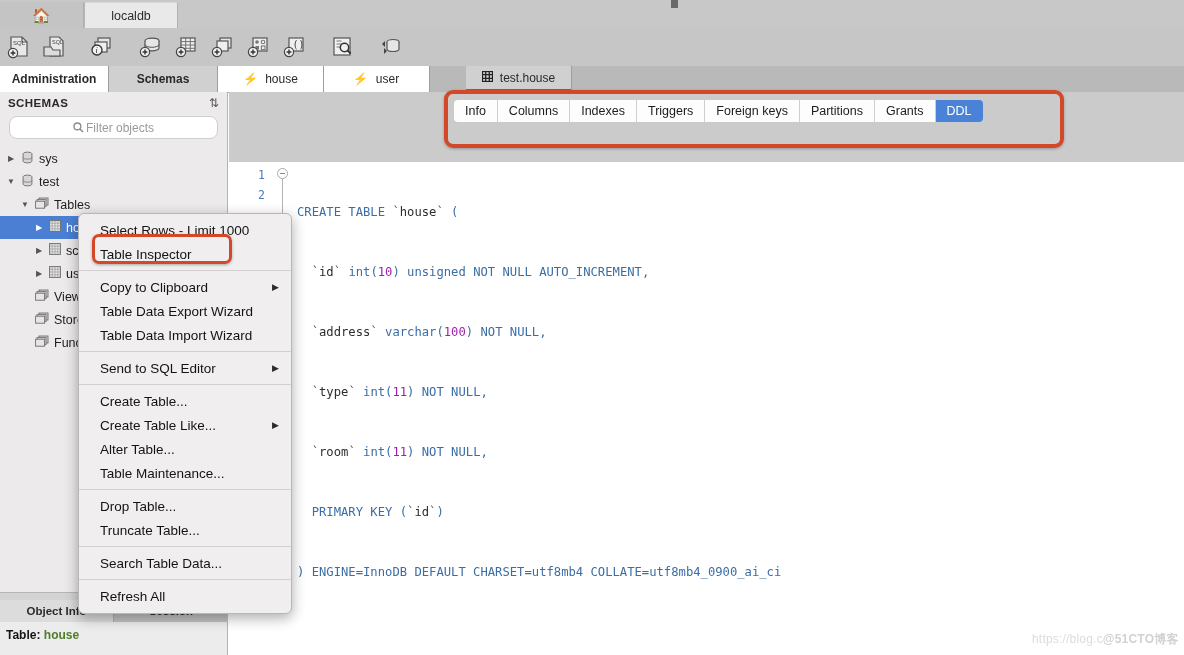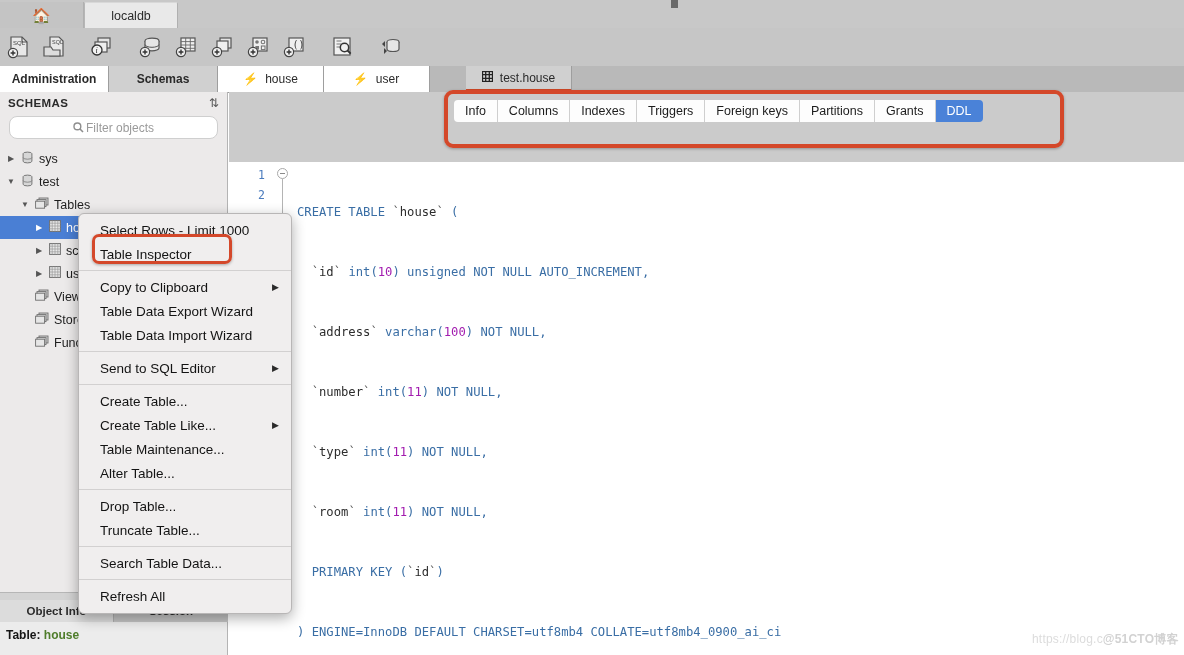--- a/index.html
+++ b/index.html
@@ -599,21 +599,20 @@
       <div class="fold-col">
         <div class="fold-circle"></div>
         <div class="fold-line"></div>
         <div class="fold-elbow"></div>
       </div>
 
       <div class="code" style="top:0px;">
         <span class="ln"><span class="plain">CREATE TABLE </span><span class="tick">`</span><span class="ident">house</span><span class="tick">`</span><span class="plain"> (</span></span>
         <span class="ln"><span class="tick">  `</span><span class="ident">id</span><span class="tick">`</span><span class="plain"> int(</span><span class="num">10</span><span class="plain">) unsigned NOT NULL AUTO_INCREMENT,</span></span>
         <span class="ln"><span class="tick">  `</span><span class="ident">address</span><span class="tick">`</span><span class="plain"> varchar(</span><span class="num">100</span><span class="plain">) NOT NULL,</span></span>
-        <span class="ln"><span class="tick">  `</span><span class="ident">number</span><span class="tick">`</span><span class="plain"> int(</span><span class="num">11</span><span class="plain">) NOT NULL,</span></span>
         <span class="ln"><span class="tick">  `</span><span class="ident">type</span><span class="tick">`</span><span class="plain"> int(</span><span class="num">11</span><span class="plain">) NOT NULL,</span></span>
         <span class="ln"><span class="tick">  `</span><span class="ident">room</span><span class="tick">`</span><span class="plain"> int(</span><span class="num">11</span><span class="plain">) NOT NULL,</span></span>
         <span class="ln"><span class="plain">  PRIMARY KEY (</span><span class="tick">`</span><span class="ident">id</span><span class="tick">`</span><span class="plain">)</span></span>
         <span class="ln"><span class="plain">) ENGINE=InnoDB DEFAULT CHARSET=utf8mb4 COLLATE=utf8mb4_0900_ai_ci</span></span>
       </div>
     </div>
   </div>
 
   <div class="annot-tabs"></div>
 
@@ -642,24 +641,24 @@
     </div>
     <div class="msep"></div>
     <div class="mi">
       <span>Create Table...</span>
     </div>
     <div class="mi">
       <span>Create Table Like...</span>
       <span class="submenu-arrow">▶</span>
     </div>
     <div class="mi">
+      <span>Alter Table...</span>
+    </div>
+    <div class="mi">
       <span>Table Maintenance...</span>
-    </div>
-    <div class="mi">
-      <span>Alter Table...</span>
     </div>
     <div class="msep"></div>
     <div class="mi">
       <span>Drop Table...</span>
     </div>
     <div class="mi">
       <span>Truncate Table...</span>
     </div>
     <div class="msep"></div>
     <div class="mi">

